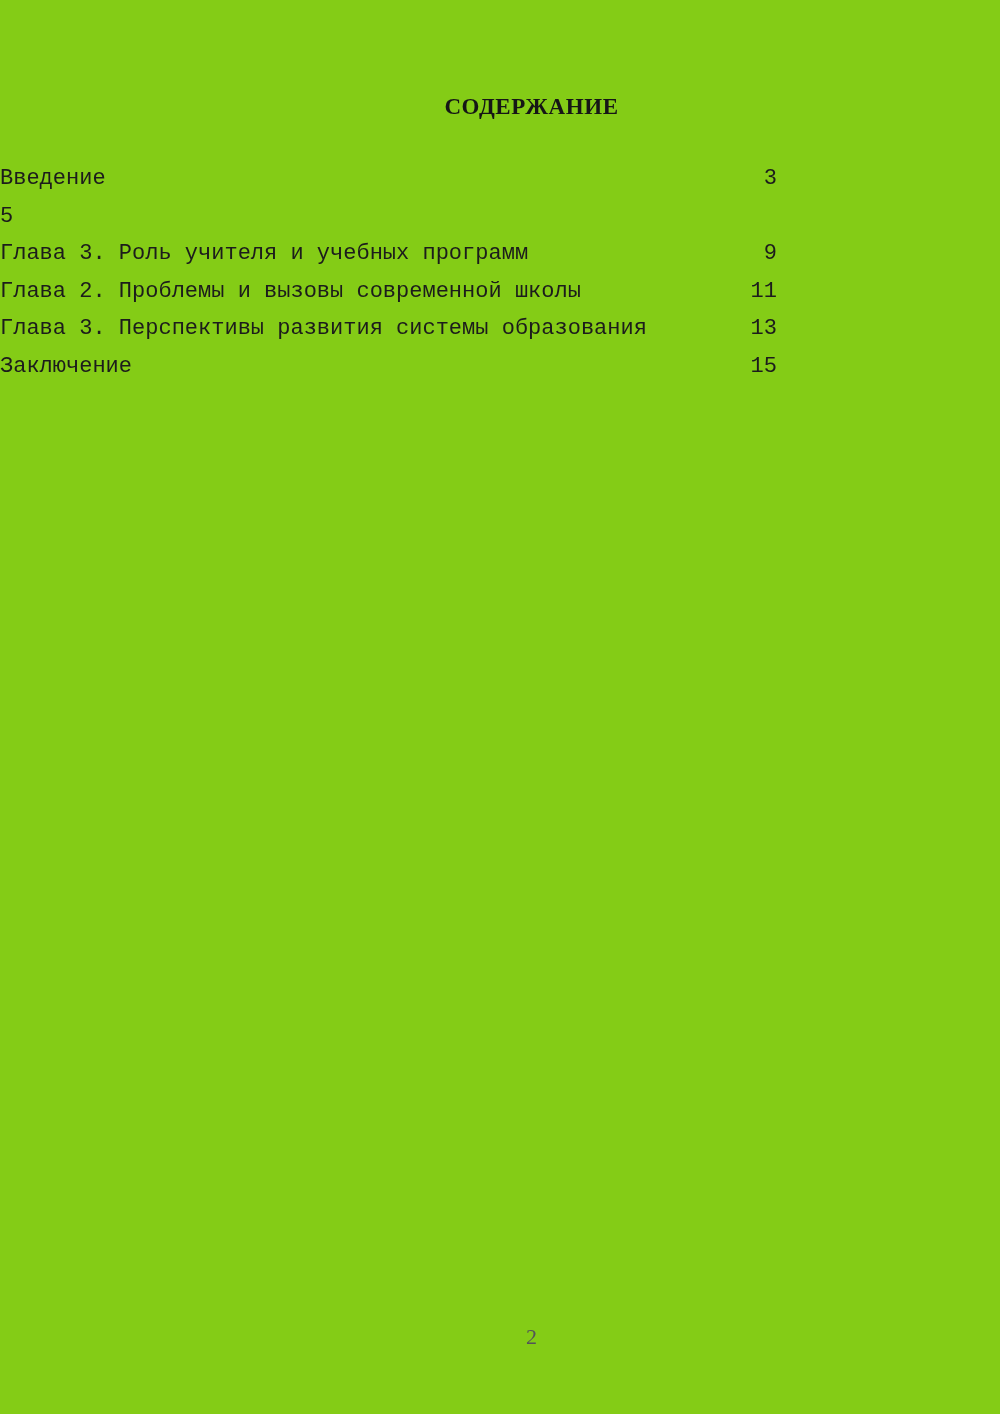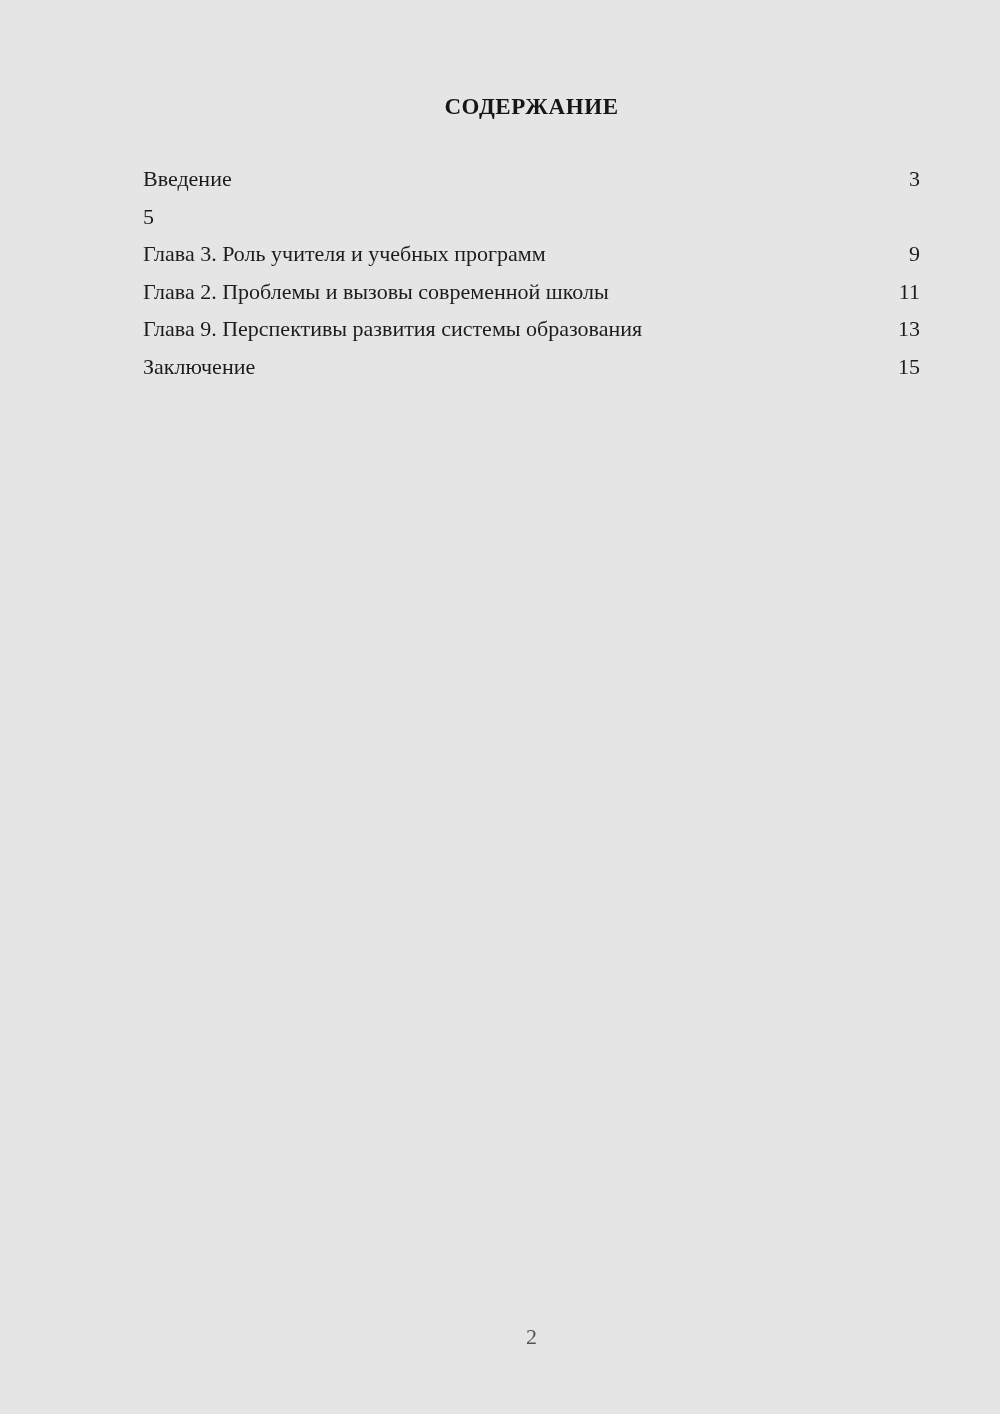--- a/index.html
+++ b/index.html
@@ -11,36 +11,36 @@
     height: 1414px;
     background: #ffffff;
     font-family: "Liberation Serif", serif;
     color: #1c1c1c;
     position: relative;
     overflow: hidden;
   }
   .page {
     position: absolute;
     inset: 0;
-    background: #e5e5e5;
+    background: #84cc16;
   }
   .doc-title {
     margin-top: 94px;
     margin-left: 143px;
     width: 777px;
     text-align: center;
     font-weight: bold;
     font-size: 23px;
     letter-spacing: 0.6px;
     color: #161616;
   }
   .toc {
     margin-top: 40px;
-    margin-left: 143px;
     width: 777px;
+    font-family: Liberation Mono, monospace;
   }
   .toc-row {
     display: flex;
     justify-content: space-between;
     align-items: baseline;
     font-size: 22px;
     line-height: 37.5px;
     color: #1c1c1c;
   }
   .toc-label {
@@ -77,21 +77,21 @@
       </div>
       <div class="toc-row">
         <span class="toc-label">Глава 3. Роль учителя и учебных программ</span>
         <span class="toc-page">9</span>
       </div>
       <div class="toc-row">
         <span class="toc-label">Глава 2. Проблемы и вызовы современной школы</span>
         <span class="toc-page">11</span>
       </div>
       <div class="toc-row">
-        <span class="toc-label">Глава 9. Перспективы развития системы образования</span>
+        <span class="toc-label">Глава 3. Перспективы развития системы образования</span>
         <span class="toc-page">13</span>
       </div>
       <div class="toc-row">
         <span class="toc-label">Заключение</span>
         <span class="toc-page">15</span>
       </div>
     </div>
 
   <div class="footer-pagenum">2</div>
 

